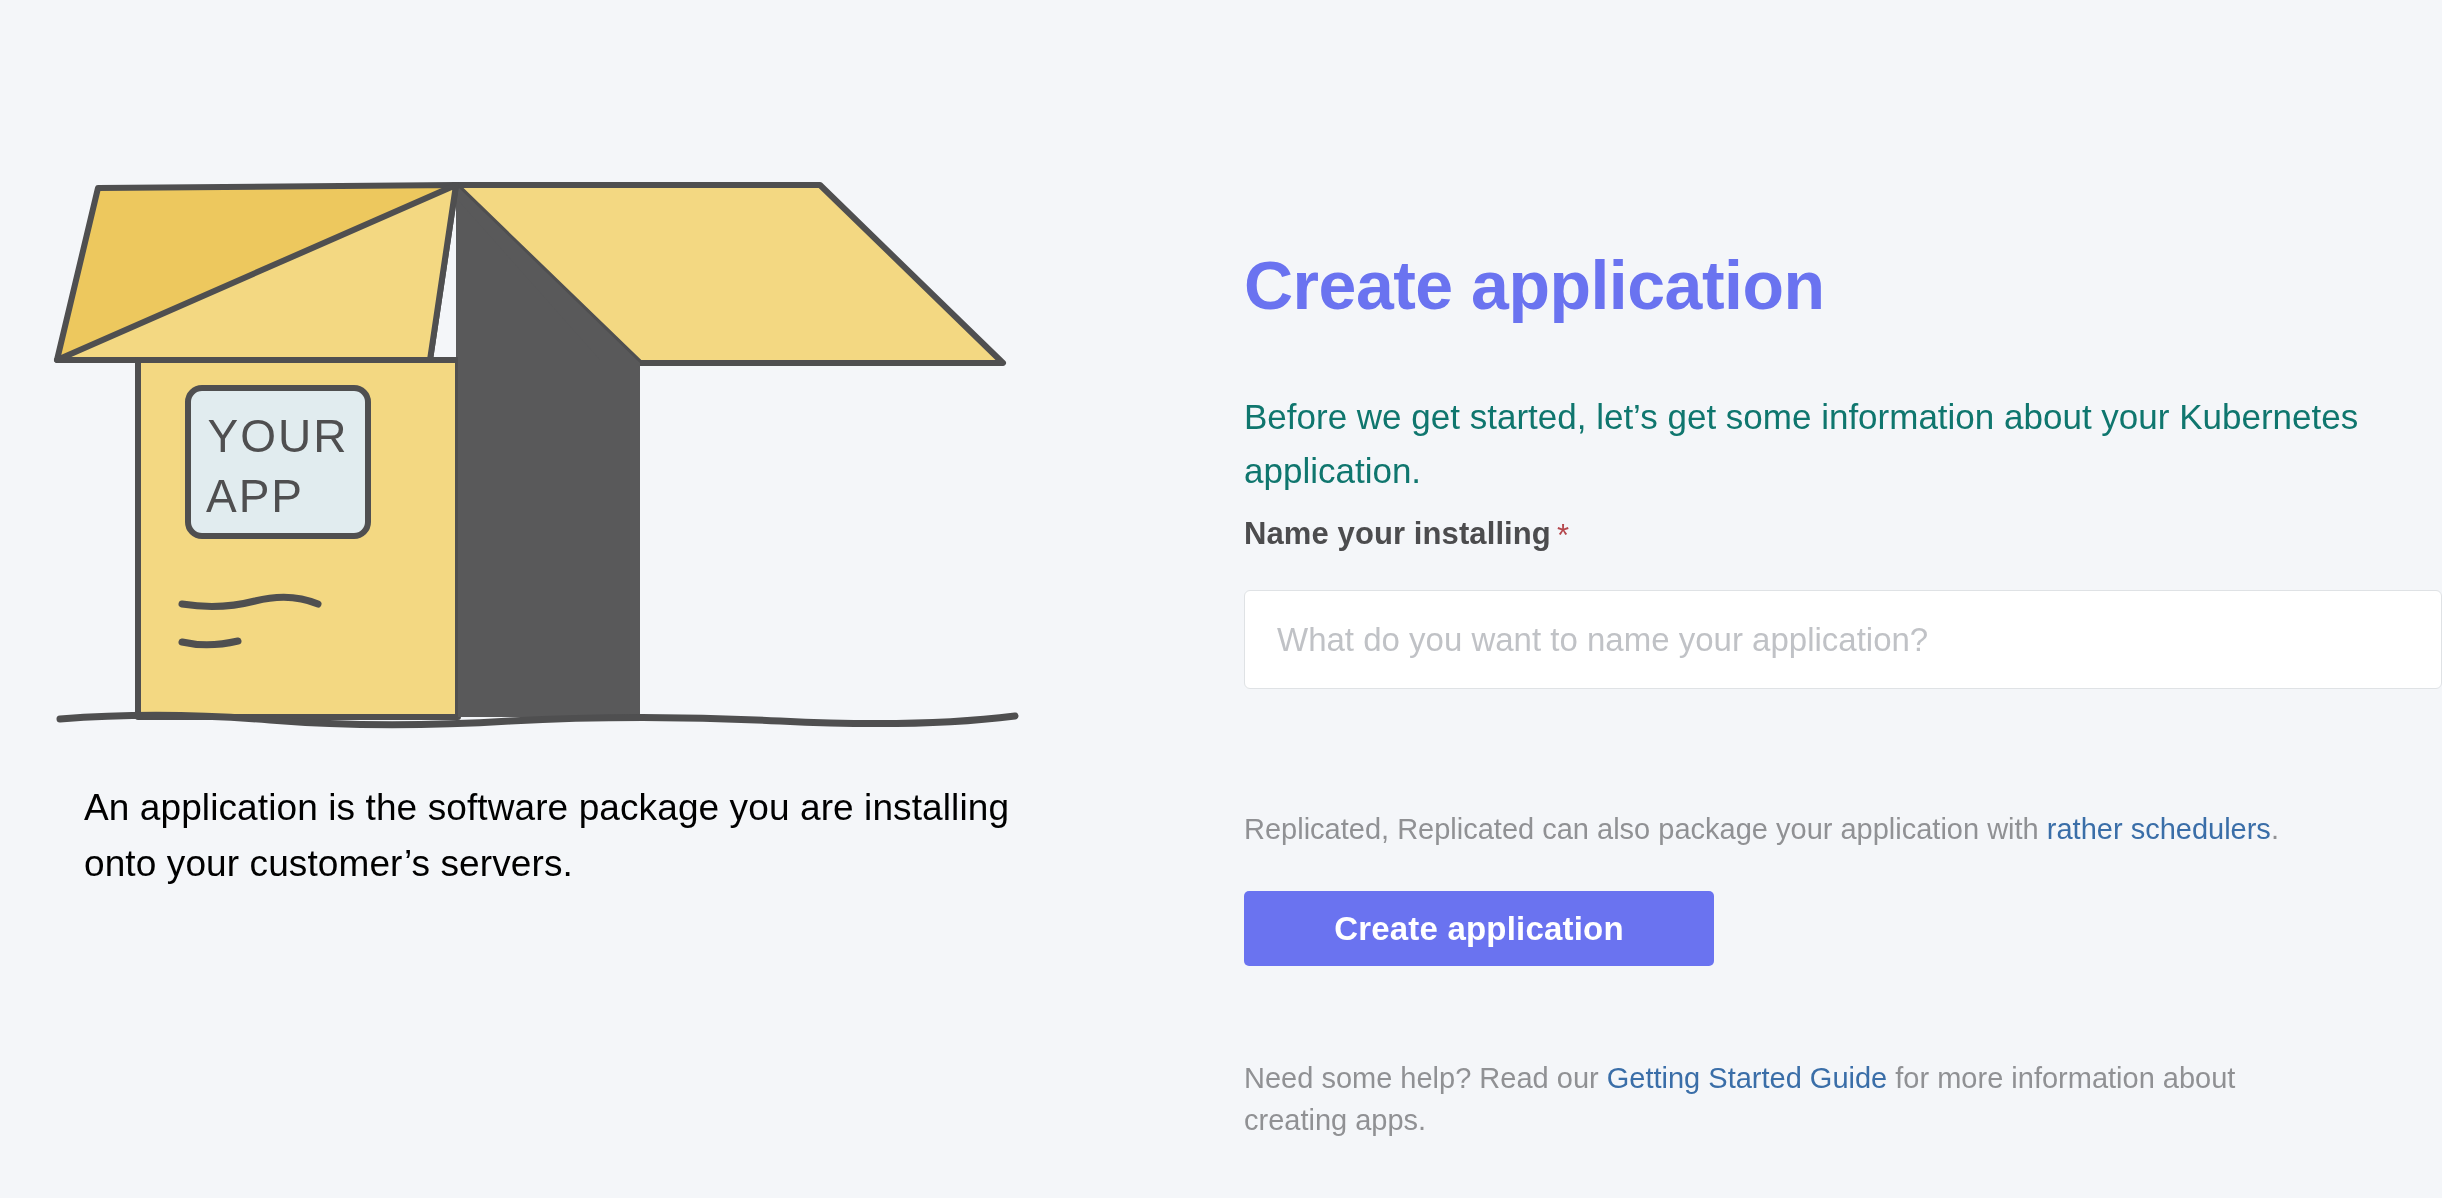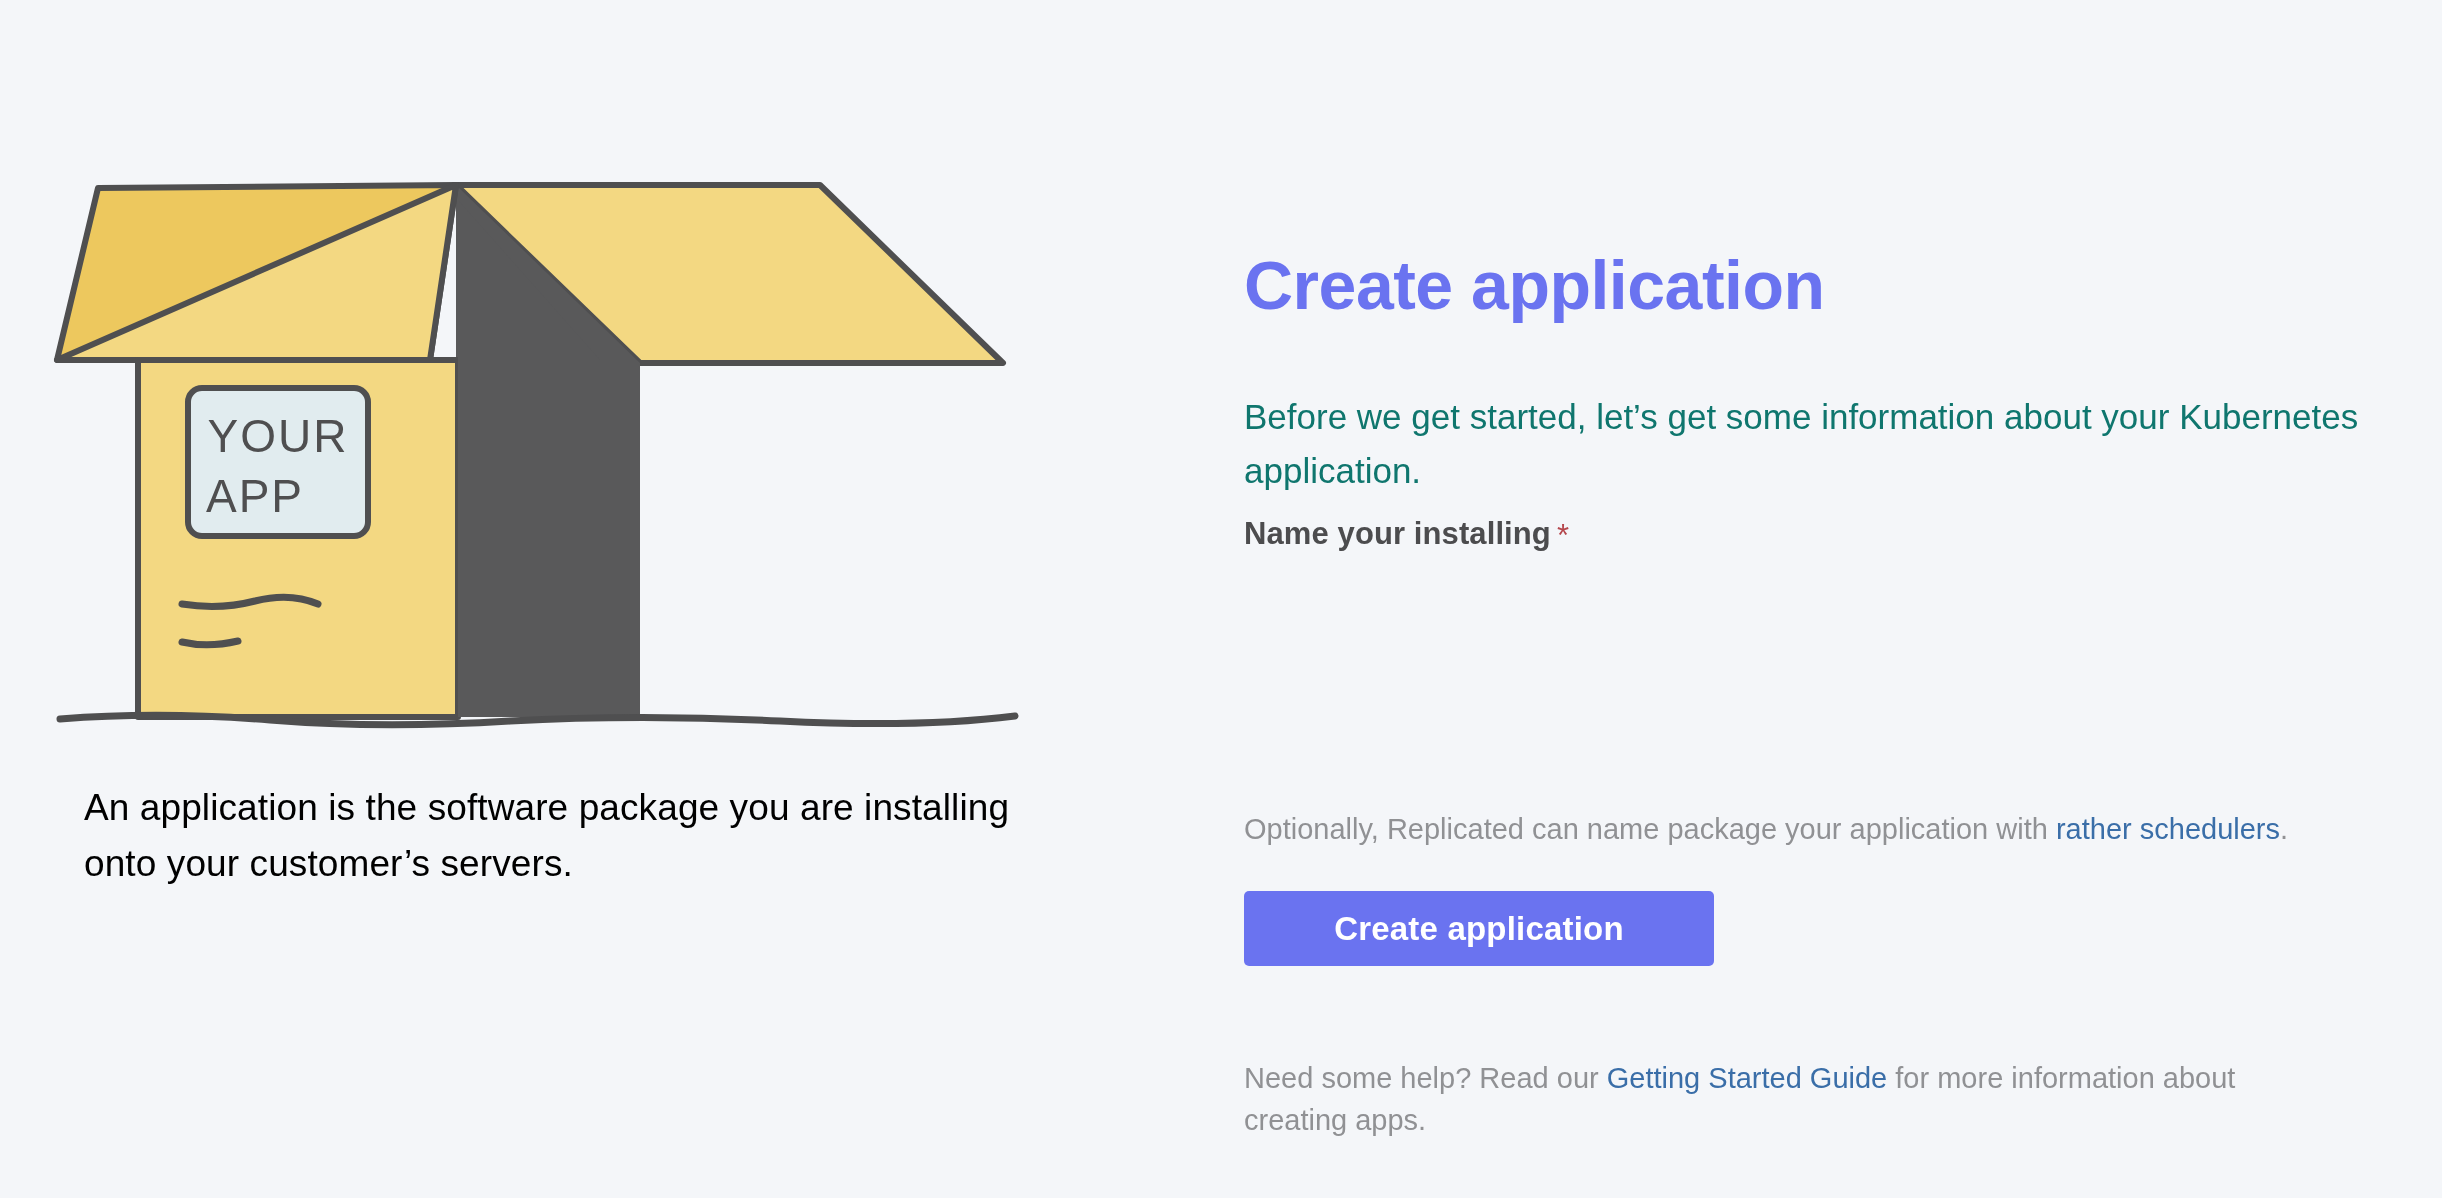--- a/index.html
+++ b/index.html
@@ -216,23 +216,24 @@
   <div class="right-col">
 
     <h1 class="page-title">Create application</h1>
 
     <p class="intro">Before we get started, let’s get some information about your Kubernetes application.</p>
 
     <label class="field-label">
       <span>Name your installing</span><span class="req">*</span>
     </label>
 
+    <input class="name-input" type="text" placeholder="What do you want to name your application?" style="">
 
     <p class="optional-note">
-      <span>Optionally, Replicated can name package your application with </span><a href="#">rather schedulers</a><span>.</span>
+      <span>Replicated, Replicated can also package your application with </span><a href="#">rather schedulers</a><span>.</span>
     </p>
 
     <button class="create-btn">Create application</button>
 
     <p class="help-note">
       <span>Need some help? Read our </span><a href="#">Getting Started Guide</a><span> for more information about creating apps.</span>
     </p>
   </div>
 
 </div>

